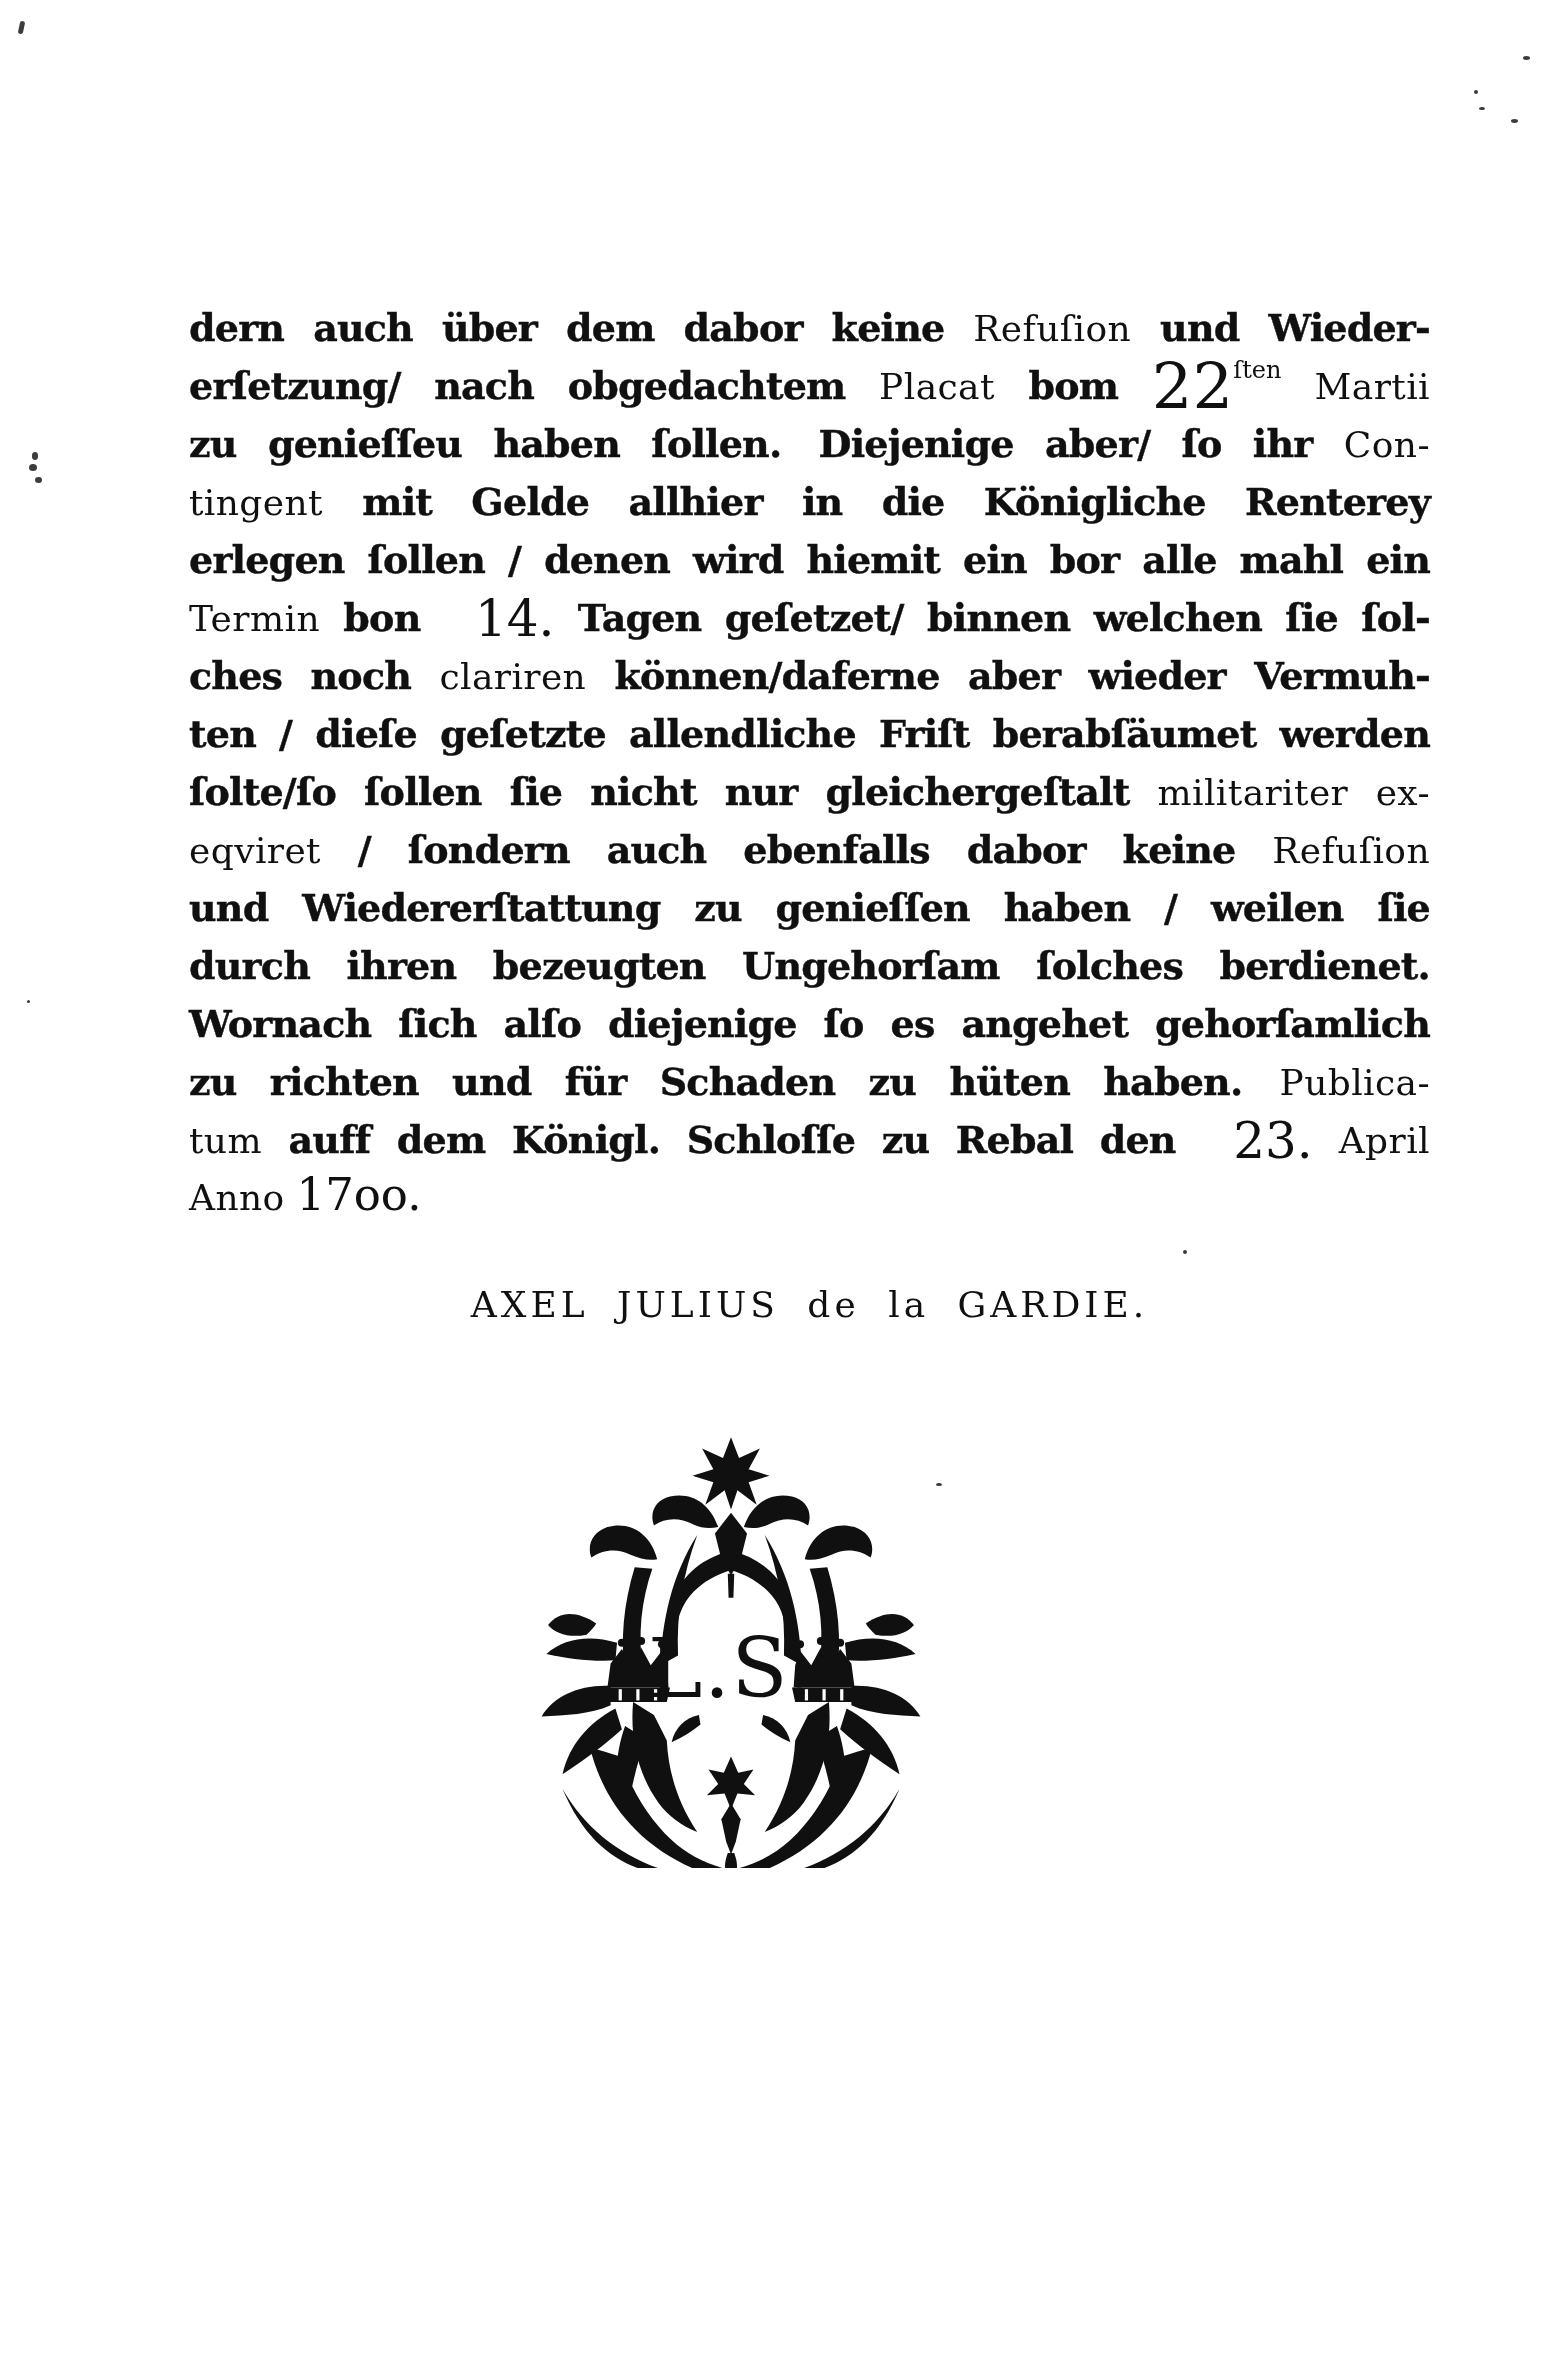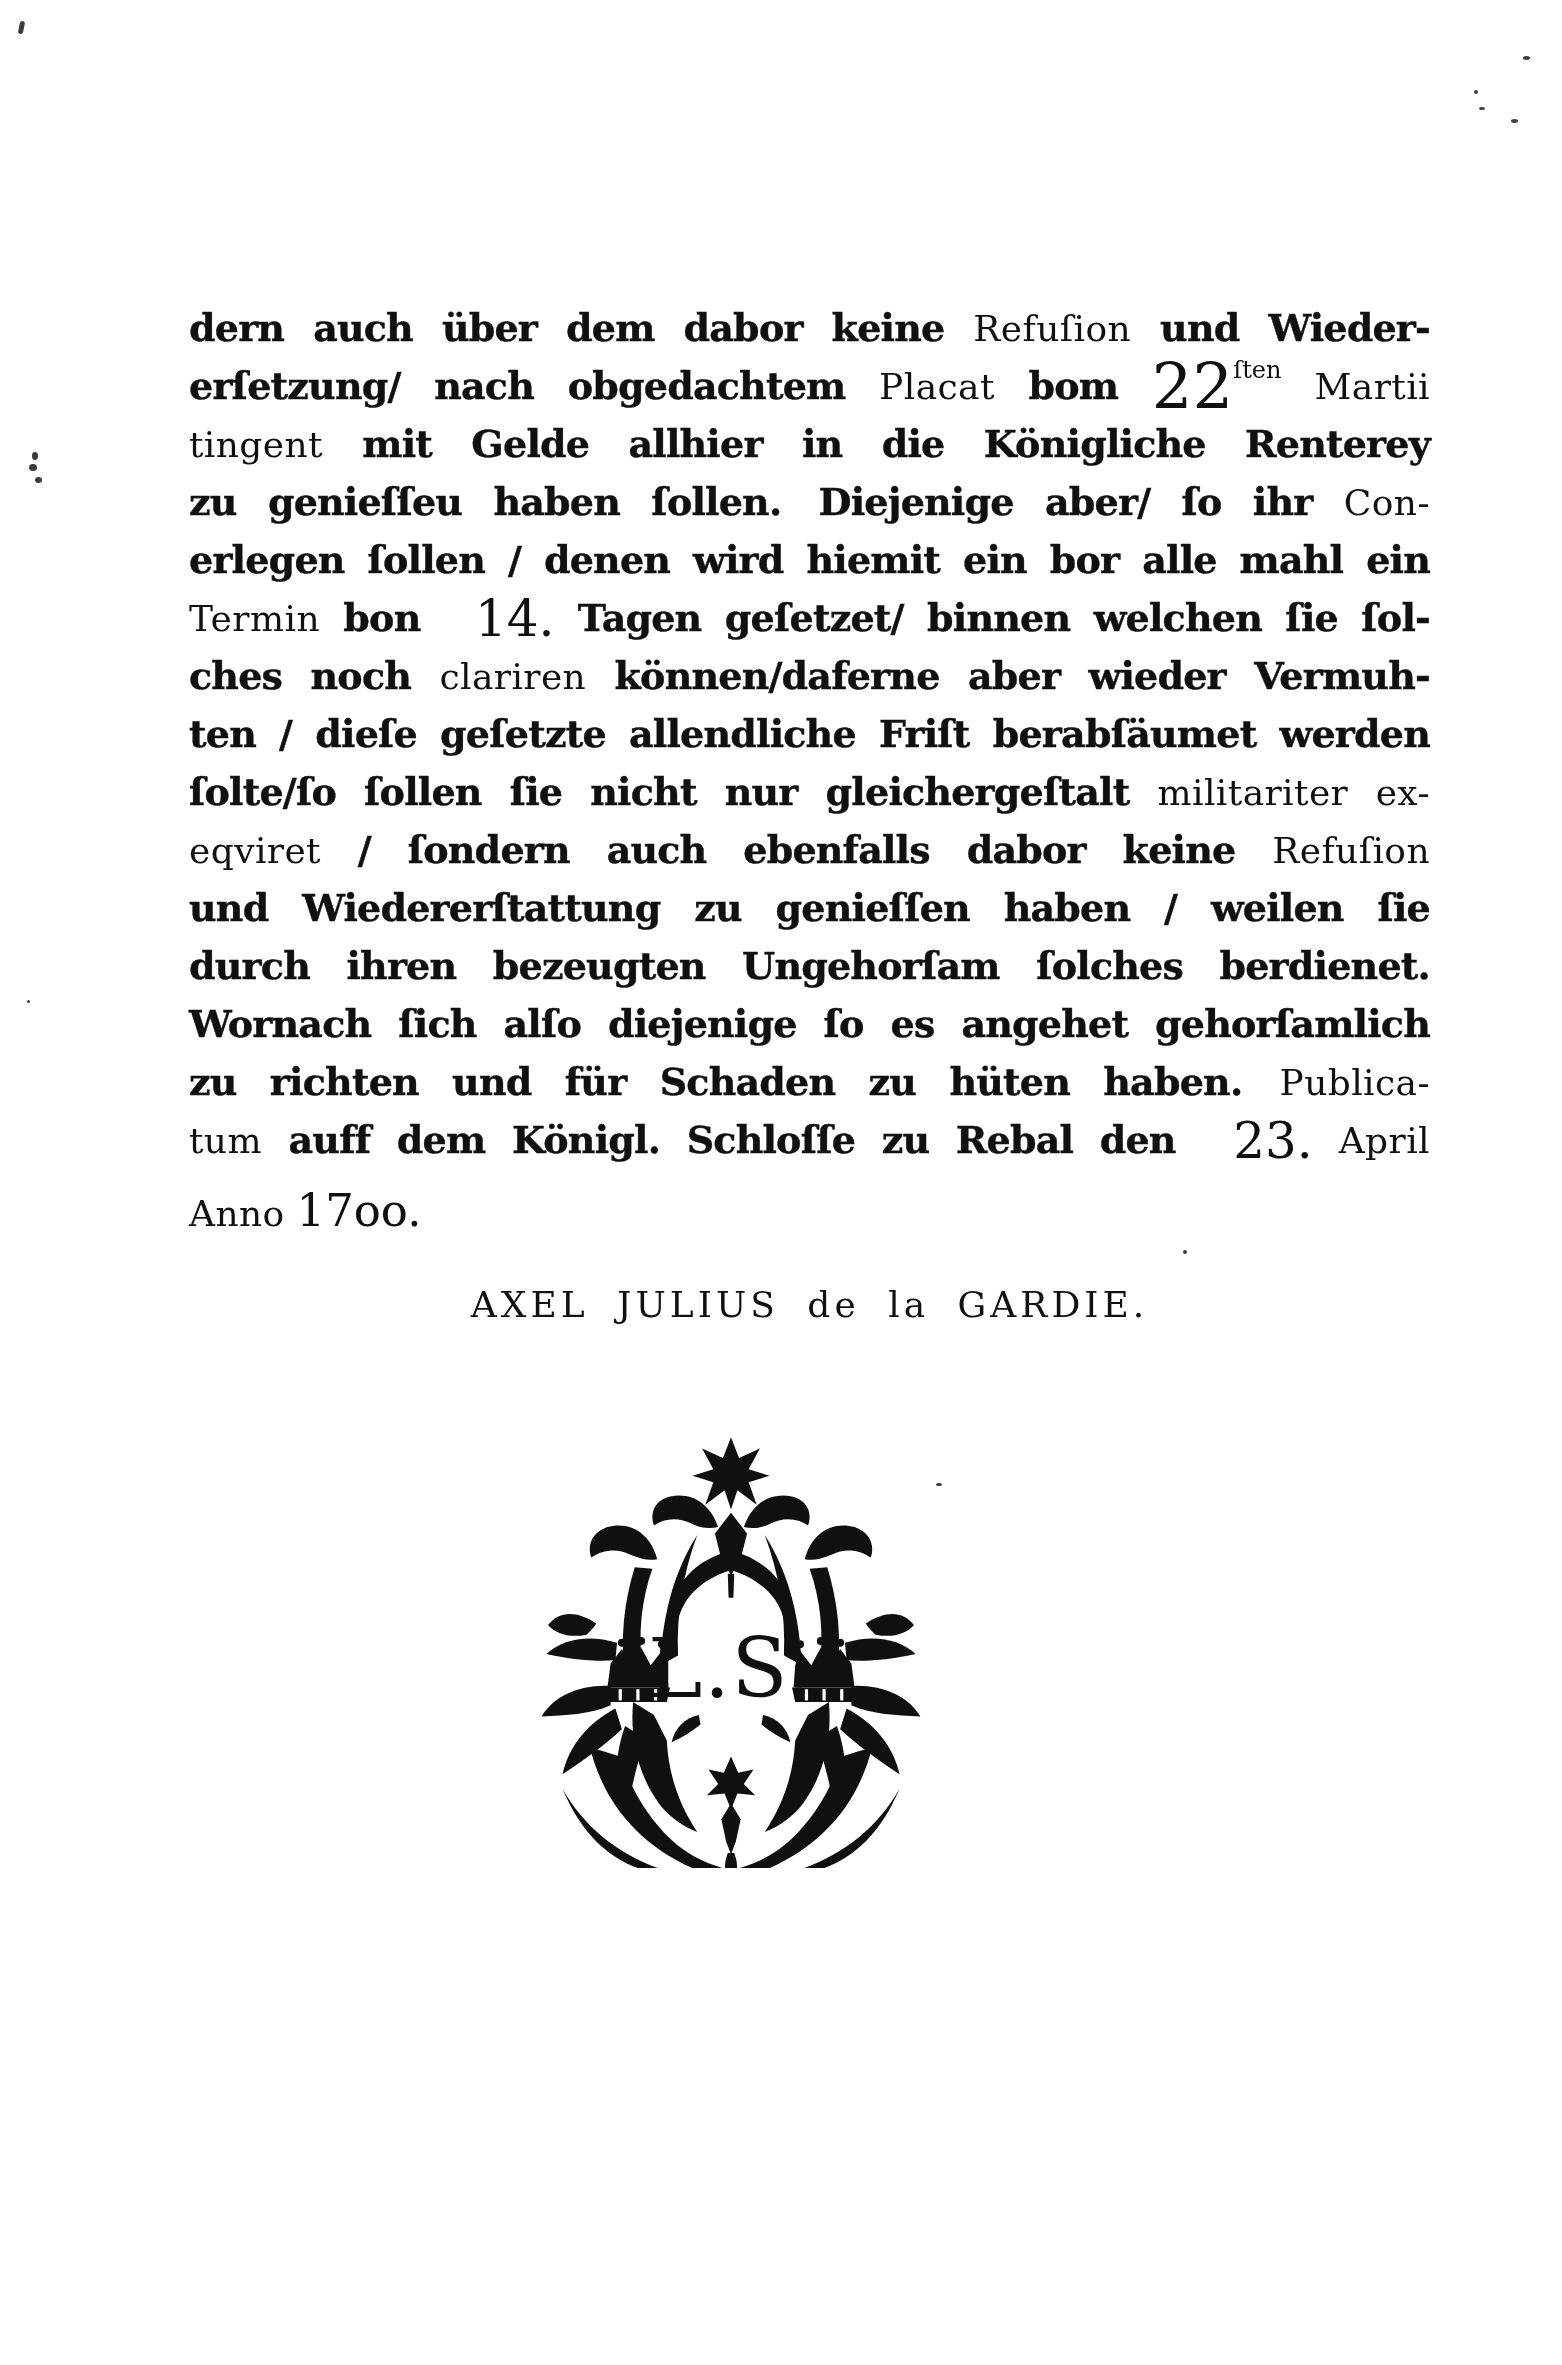--- a/index.html
+++ b/index.html
@@ -17,21 +17,21 @@
     position:absolute;
     left:189px; top:299px; width:1241px;
   }
   .doc-line{
     text-align:justify;
     text-align-last:justify;
     line-height:58px;
     height:58px;
     white-space:normal;
   }
-  .doc-line.last-line{ text-align-last:left;margin-top:16px; }
+  .doc-line.last-line{ text-align-last:left; }
   
   .s-f{
     font-size:38px;
     font-weight:700;
     letter-spacing:-0.8px;
     -webkit-text-stroke:0.4px var(--ink,#101010);
   }
   
   .s-a{ font-size:36px; font-weight:400; letter-spacing:0.4px; }
   .s-amed{ font-size:45px; font-weight:400; line-height:0; }
@@ -64,22 +64,22 @@
   }
 </style>
 </head>
 <body>
 
 <div class="page">
 
   <div class="text-block" id="doc-lines">
       <div class="doc-line"><span class="s-f">dern auch über dem dabor keine </span><span class="s-a">Refuſion</span><span class="s-f"> und Wieder-</span></div>
       <div class="doc-line"><span class="s-f">erſetzung/ nach obgedachtem </span><span class="s-a">Placat</span><span class="s-f"> bom </span><span class="s-axl">22</span><span class="s-asup">ſten</span><span class="s-a"> Martii</span></div>
+      <div class="doc-line"><span class="s-f">zu genieſſeu haben ſollen. Diejenige aber/ ſo ihr </span><span class="s-a">Con-</span></div>
       <div class="doc-line"><span class="s-a">tingent</span><span class="s-f"> mit Gelde allhier in die Königliche Renterey</span></div>
-      <div class="doc-line"><span class="s-f">zu genieſſeu haben ſollen. Diejenige aber/ ſo ihr </span><span class="s-a">Con-</span></div>
       <div class="doc-line"><span class="s-f">erlegen ſollen / denen wird hiemit ein bor alle mahl ein</span></div>
       <div class="doc-line"><span class="s-a">Termin</span><span class="s-f"> bon </span><span class="s-alg">14.</span><span class="s-f"> Tagen geſetzet/ binnen welchen ſie ſol-</span></div>
       <div class="doc-line"><span class="s-f">ches noch </span><span class="s-a">clariren</span><span class="s-f"> können/daferne aber wieder Vermuh-</span></div>
       <div class="doc-line"><span class="s-f">ten / dieſe geſetzte allendliche Friſt berabſäumet werden</span></div>
       <div class="doc-line"><span class="s-f">ſolte/ſo ſollen ſie nicht nur gleichergeſtalt </span><span class="s-a">militariter ex-</span></div>
       <div class="doc-line"><span class="s-a">eqviret</span><span class="s-f"> / ſondern auch ebenfalls dabor keine </span><span class="s-a">Refuſion</span></div>
       <div class="doc-line"><span class="s-f">und Wiedererſtattung zu genieſſen haben / weilen ſie</span></div>
       <div class="doc-line"><span class="s-f">durch ihren bezeugten Ungehorſam ſolches berdienet.</span></div>
       <div class="doc-line"><span class="s-f">Wornach ſich alſo diejenige ſo es angehet gehorſamlich</span></div>
       <div class="doc-line"><span class="s-f">zu richten und für Schaden zu hüten haben. </span><span class="s-a">Publica-</span></div>

